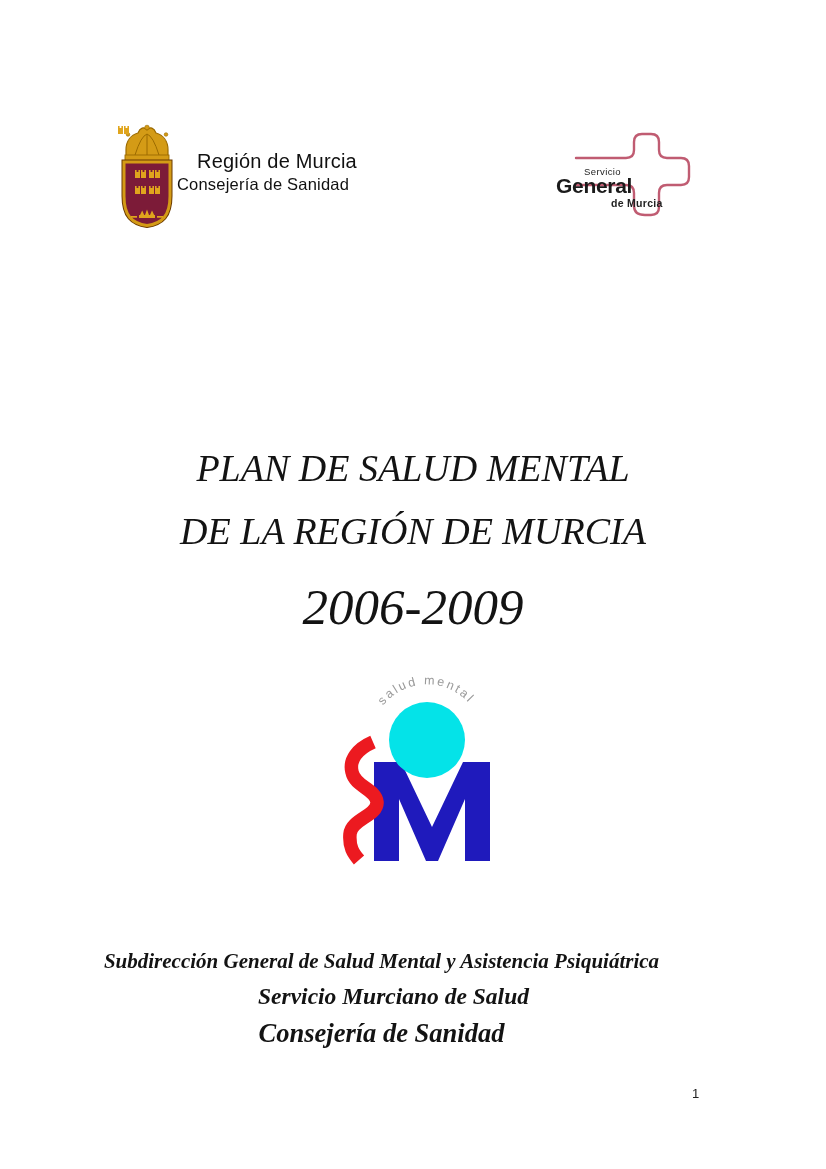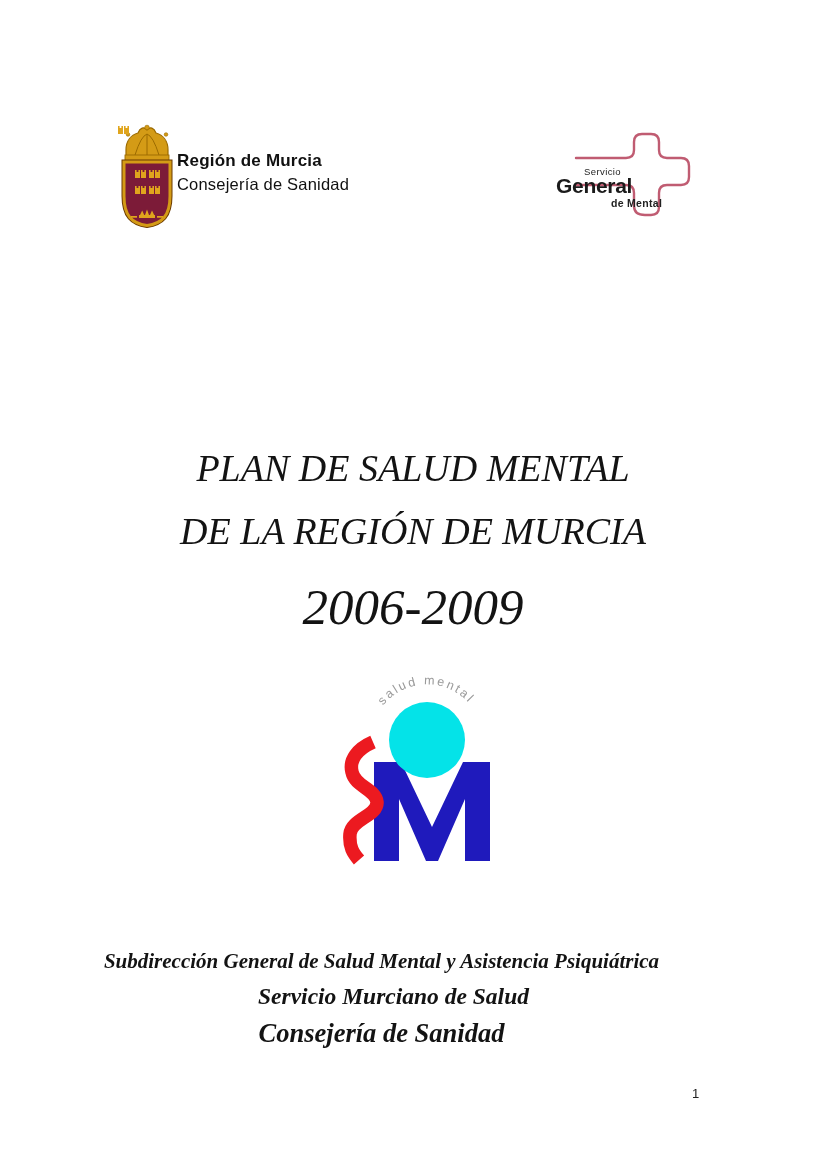--- a/index.html
+++ b/index.html
@@ -8,21 +8,21 @@
     width:826px;height:1169px;
     background:#ffffff;
     font-family:"Liberation Sans",sans-serif;
     overflow:hidden;
   }
   .abs{position:absolute;}
 
   
   .logo-left-svg{left:118px;top:124px;width:58px;height:104px;}
   .logo-left-text{left:177px;top:150px;width:260px;color:#111;}
-  .llt1{font-size:17px;font-weight:bold;line-height:22px;letter-spacing:0.2px;}
+  .llt1{font-size:20px;font-weight:normal;line-height:22px;letter-spacing:0.2px;margin-left:20px;}
   .llt2{font-size:16.5px;font-weight:normal;line-height:24px;letter-spacing:0.2px;}
 
   
   .cross-svg{left:570px;top:125px;width:125px;height:95px;}
   .sms-servicio{left:584px;top:166px;font-size:9.5px;color:#222;letter-spacing:0.4px;}
   .sms-murciano{left:556px;top:174px;font-size:21px;font-weight:bold;color:#1a1a1a;letter-spacing:-0.3px;}
   .sms-desalud{left:611px;top:197px;font-size:10.5px;font-weight:bold;color:#222;letter-spacing:0.3px;}
 
   
   .title-line{
@@ -96,21 +96,21 @@
   <div class="abs logo-left-text">
     <div class="llt1">Región de Murcia</div>
     <div class="llt2">Consejería de Sanidad</div>
   </div>
 
   <svg class="abs cross-svg" viewBox="570 125 125 95" xmlns="http://www.w3.org/2000/svg">
     <path d="M 576,158 L 626,158 Q 634,158 634,150 L 634,142 Q 634,134 642,134 L 651,134 Q 659,134 659,142 L 659,150 Q 659,158 667,158 L 681,158 Q 689,158 689,166 L 689,177 Q 689,185 681,185 L 667,185 Q 659,185 659,193 L 659,207 Q 659,215 651,215 L 645,215 Q 634,215 634,206 L 634,193 Q 634,185 626,185 L 576,185" fill="none" stroke-width="2.4" stroke-linecap="round" stroke="#c05c72"></path>
   </svg>
   <div class="abs sms-servicio">Servicio</div>
   <div class="abs sms-murciano">General</div>
-  <div class="abs sms-desalud">de Mental</div>
+  <div class="abs sms-desalud">de Murcia</div>
 
   <div class="abs title-line t1">PLAN DE SALUD MENTAL</div>
   <div class="abs title-line t2">DE LA REGIÓN DE MURCIA</div>
   <div class="abs title-line t3">2006-2009</div>
 
   <svg class="abs center-logo-svg" viewBox="340 656 155 210" xmlns="http://www.w3.org/2000/svg">
 
     <polygon points="374,861 374,762 401,762 432,827 463,762 490,762 490,861 465,861 465,799 438,861 426,861 399,799 399,861" fill="#1f1abc"></polygon>
 
     <path d="M 373,742 C 357,749 349,760 352,772 C 355,787 376,789 377,802 C 378,816 351,819 350,834 C 349,847 353,853 359,860" fill="none" stroke-width="13.5" stroke="#ec1a20"></path>

